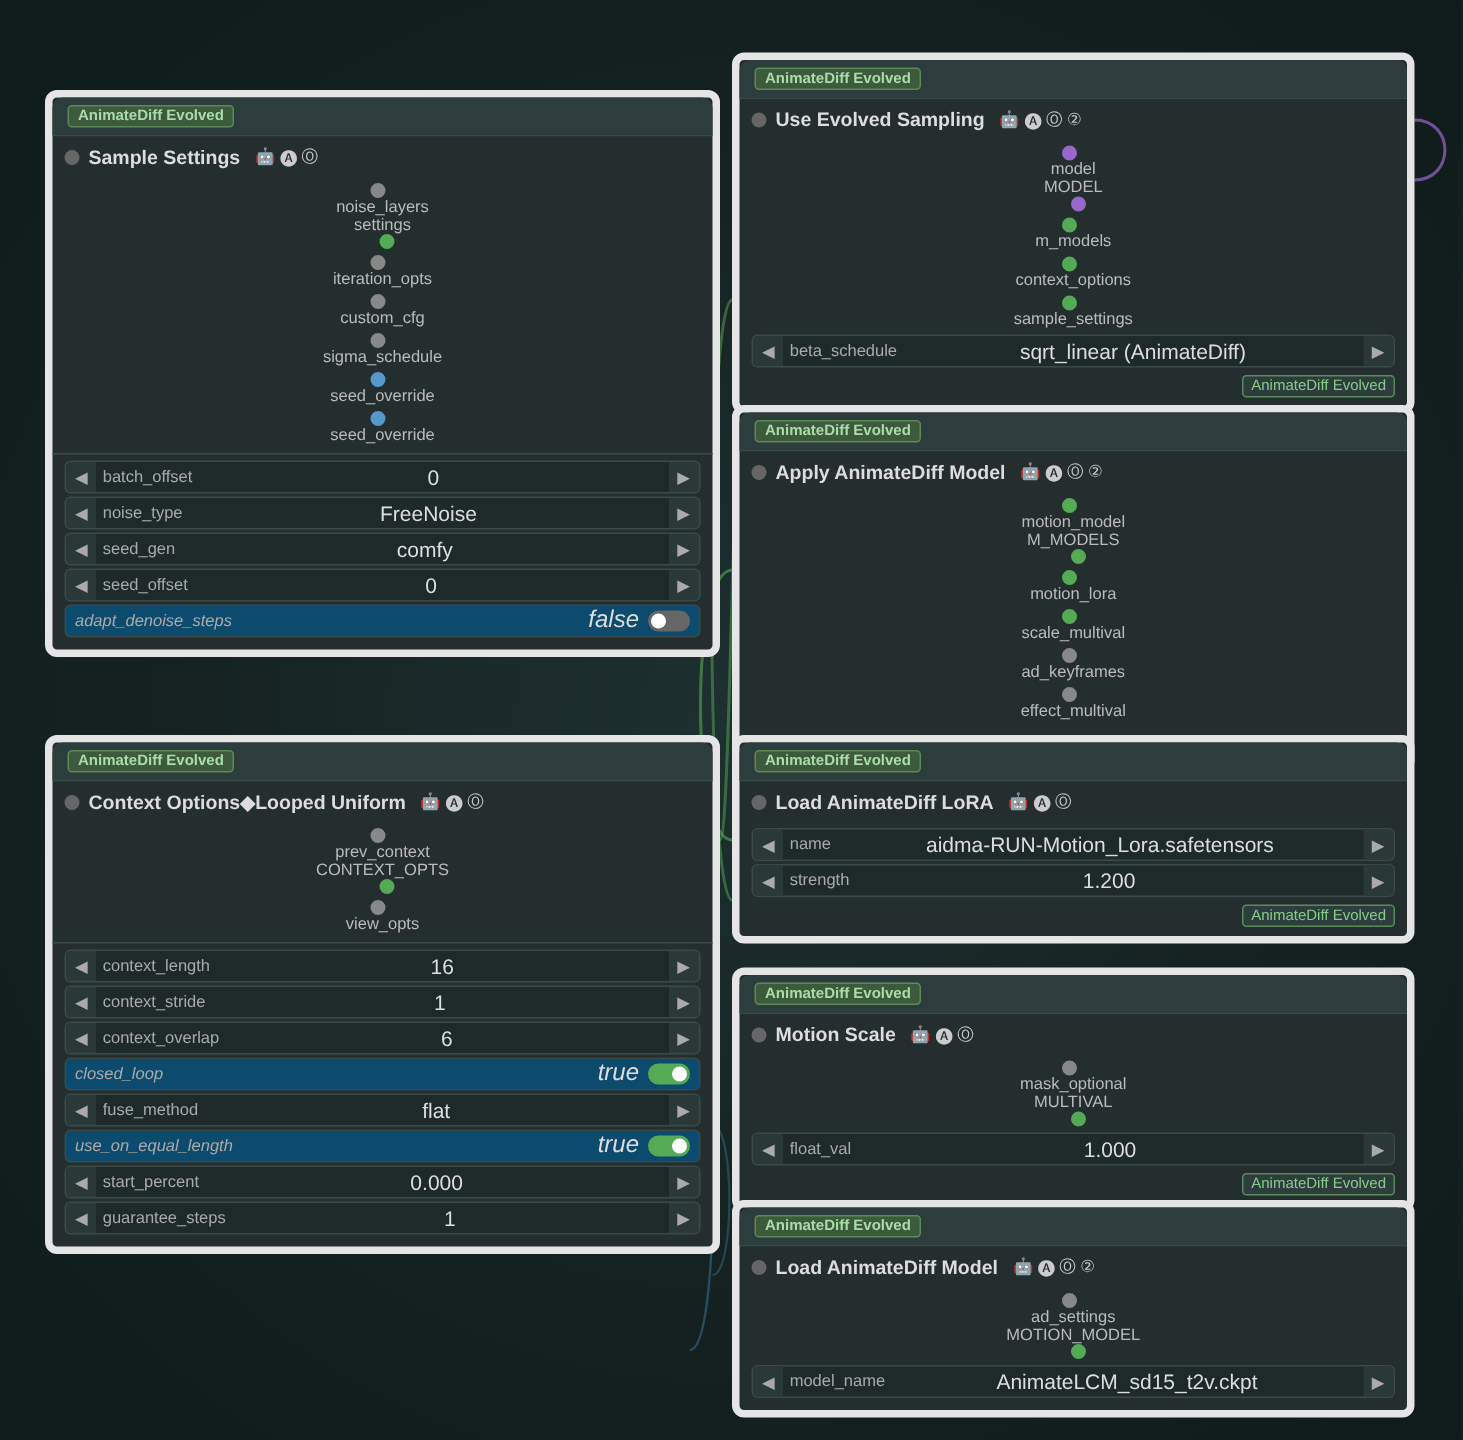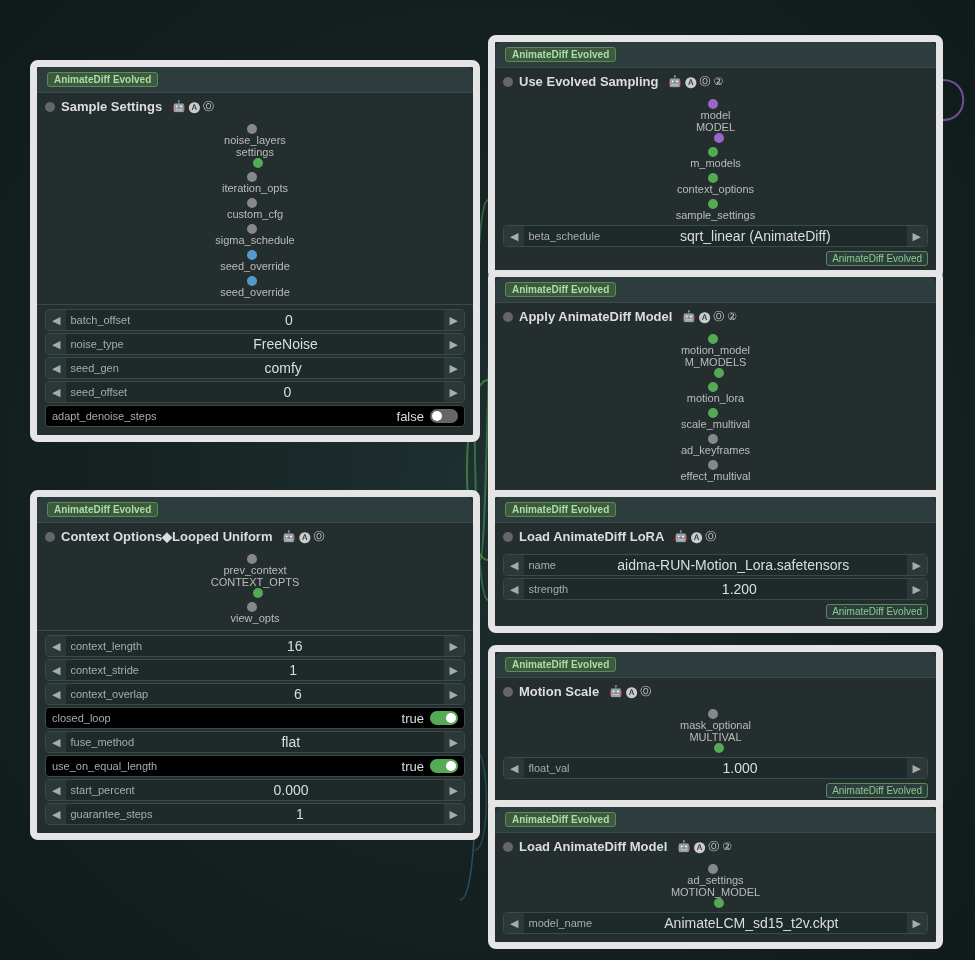--- a/index.html
+++ b/index.html
@@ -19,21 +19,21 @@
       top: 0; left: 0;
       width: 100%; height: 100%;
       background: radial-gradient(ellipse at 50% 50%, #1e3030 0%, #152020 60%, #0f1a1a 100%);
     }
 
     
     .node {
       position: absolute;
       background: #252e2e;
       border-radius: 8px;
-      border: 7px solid #e5e5e5;
+      border: 5px solid #e5e5e5;
       min-width: 200px;
     }
 
     .node-header {
       background: #2d3d3d;
       border-radius: 7px 7px 0 0;
       padding: 5px 10px;
       display: flex;
       align-items: center;
       justify-content: space-between;
@@ -159,35 +159,36 @@
       text-align: center;
       font-size: 14px;
       color: #ddd;
     }
 
     
     .toggle-row {
       display: flex;
       align-items: center;
       margin: 2px 8px;
-      background: #000000;
+      background: #0c4a6e;
       border-radius: 4px;
       border: 1px solid #3a4a4a;
       min-height: 22px;
       padding: 0 6px;
+      font-style: italic;
     }
 
     .toggle-label {
       font-size: 11px;
       color: #aaa;
       flex: 1;
     }
 
     .toggle-value {
-      font-size: 13px;
+      font-size: 16px;
       color: #ddd;
       margin-right: 6px;
     }
 
     .toggle-switch {
       width: 28px;
       height: 14px;
       background: #55aa55;
       border-radius: 7px;
       position: relative;

